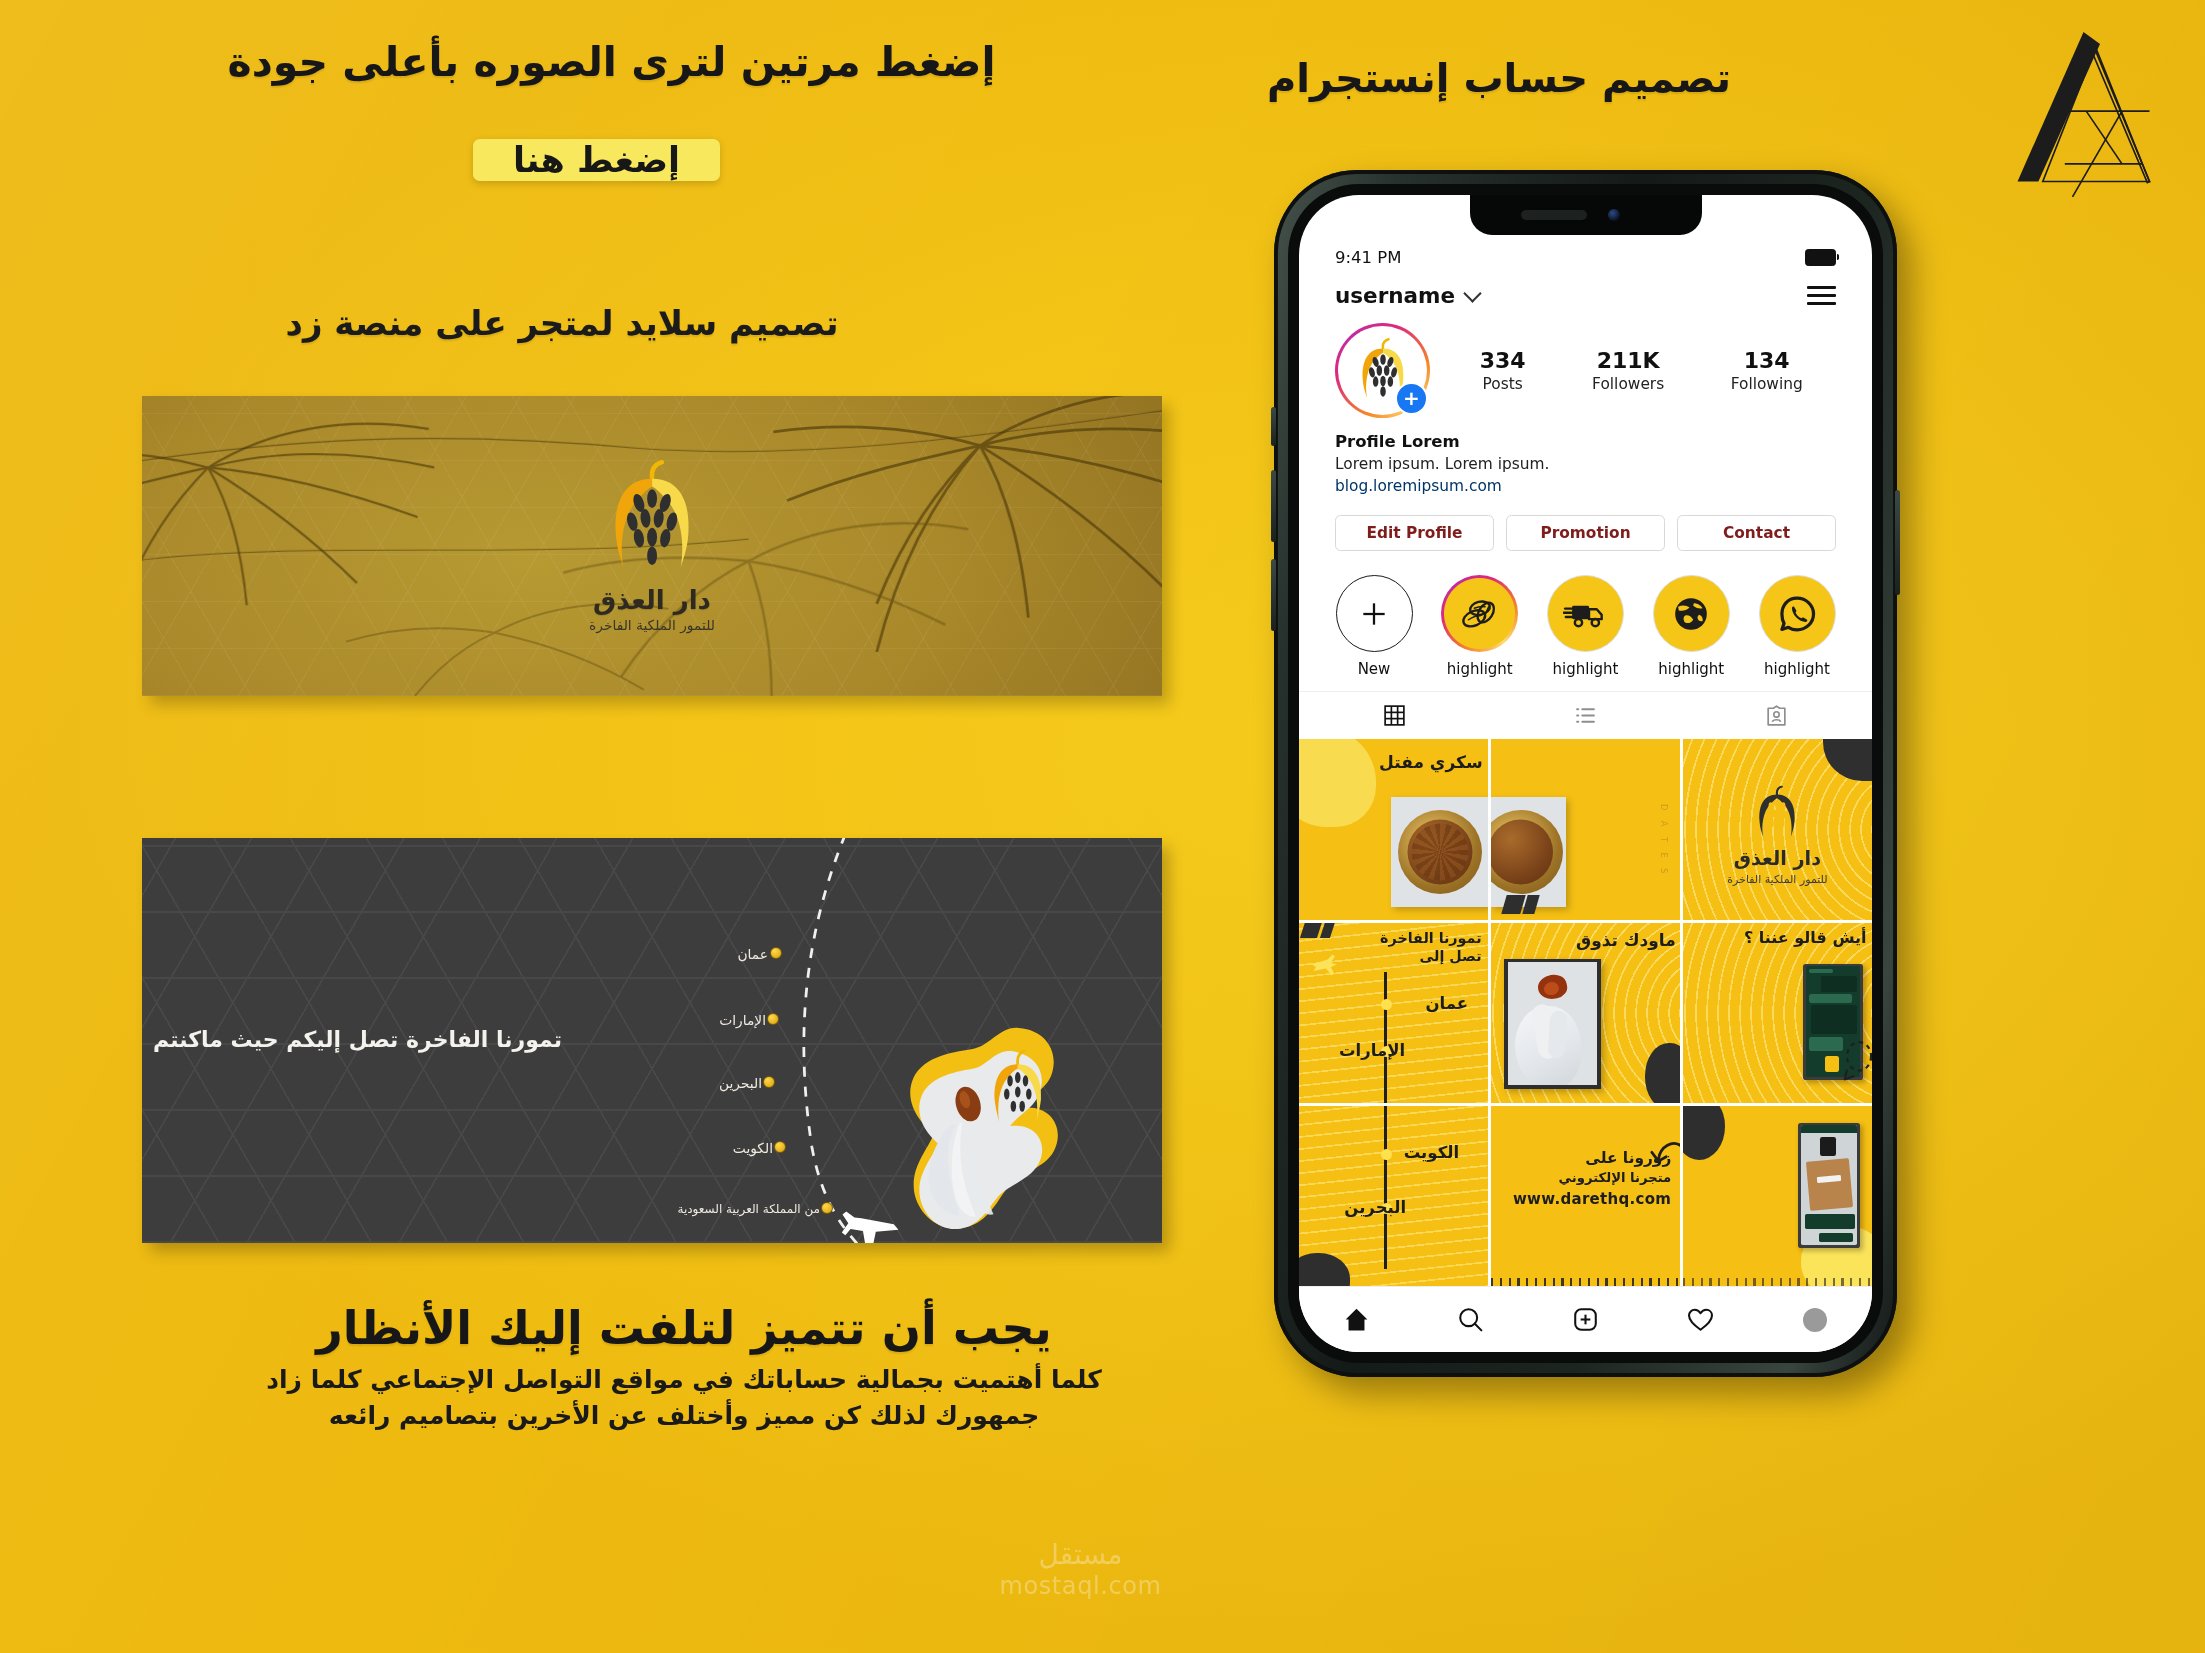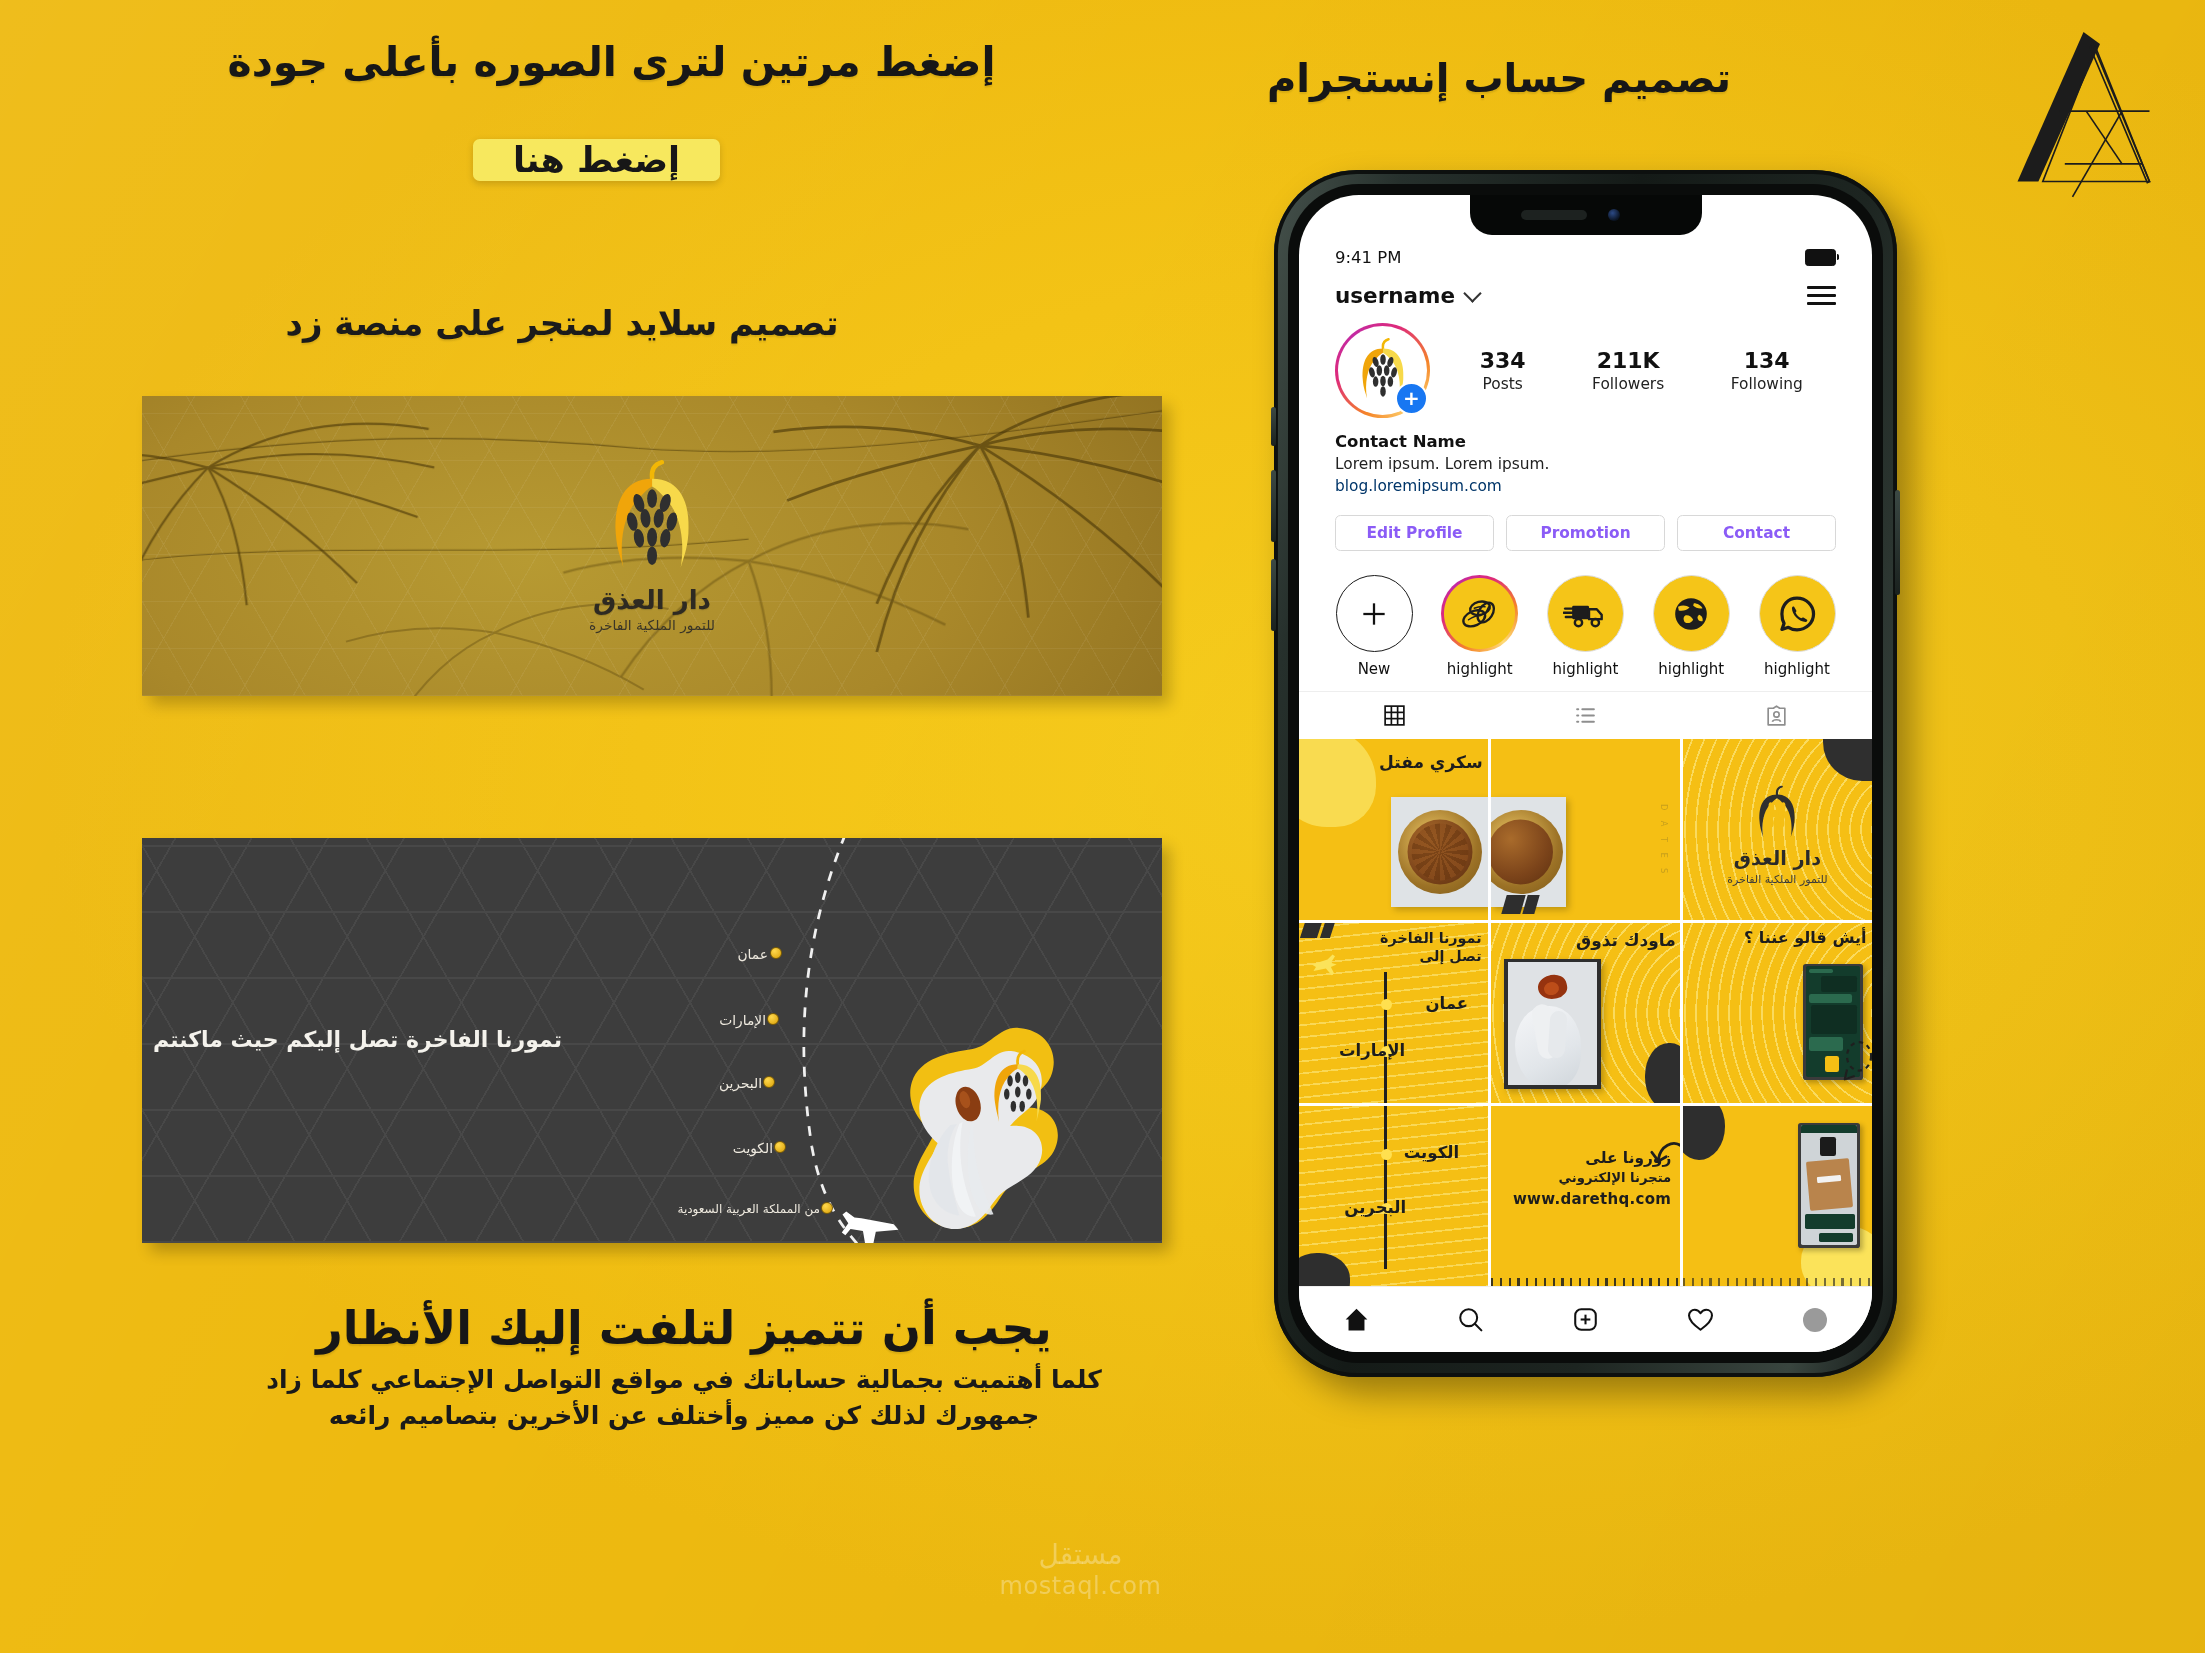--- a/index.html
+++ b/index.html
@@ -190,21 +190,21 @@
   .counts .n{font-size:22px;font-weight:bold;color:#111;}
   .counts .l{font-size:15.4px;color:#222;margin-top:2.2px;}
 
   .ig-bio{position:absolute;left:36px;right:36px;top:237px;}
   .ig-bio .pn{font-size:16.5px;font-weight:bold;color:#111;}
   .ig-bio .bl{font-size:15.4px;color:#222;margin-top:3.9px;}
   .ig-bio .lk{font-size:15.4px;color:#003569;margin-top:3.9px;}
 
   .ig-actions{position:absolute;left:36px;right:36px;top:320px;display:flex;gap:12px;}
   .ig-actions .b{flex:1;height:34px;border:1.1px solid #d8d8d8;border-radius:5.5px;background:#fff;
-    display:flex;align-items:center;justify-content:center;font-size:15.4px;font-weight:bold;color:#8b5cf6;cursor:pointer;}
+    display:flex;align-items:center;justify-content:center;font-size:15.4px;font-weight:bold;color:#7f1d1d;cursor:pointer;}
 
   .ig-high{position:absolute;left:31px;right:31px;top:380px;display:flex;justify-content:space-between;}
   .hi{width:88px;text-align:center;}
   .hi .circ{width:77px;height:77px;border-radius:50%;margin:0 auto;display:flex;align-items:center;justify-content:center;
     border:1.7px solid #ddd;background:#f5c518;box-sizing:border-box;}
   .hi.new .circ{background:#fff;border:1.7px solid #1a1a1a;}
   .hi.grad .circ{border:none;background:
       radial-gradient(circle at 50% 50%, #f5c518 0 35px, rgba(0,0,0,0) 36px),
       conic-gradient(from 200deg,#f58529,#dd2a7b,#c32aa3,#dd2a7b,#f58529,#feda77,#f58529);}
   .hi .lbl{font-size:15px;color:#111;margin-top:7.7px;}
@@ -460,21 +460,21 @@
             <div class="l">Followers</div>
           </div>
           <div class="c">
             <div class="n">134</div>
             <div class="l">Following</div>
           </div>
         </div>
       </div>
 
       <div class="ig-bio">
-        <div class="pn">Contact Name</div>
+        <div class="pn">Profile Lorem</div>
         <div class="bl">Lorem ipsum. Lorem ipsum.</div>
         <div class="lk">blog.loremipsum.com</div>
       </div>
 
       <div class="ig-actions">
         <div class="b">Edit Profile</div>
         <div class="b">Promotion</div>
         <div class="b">Contact</div>
       </div>
 

